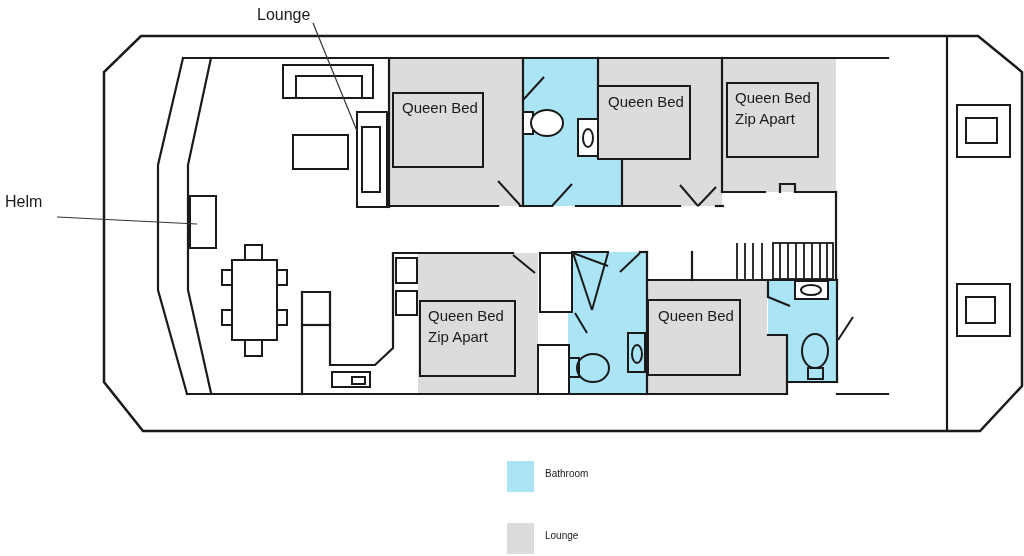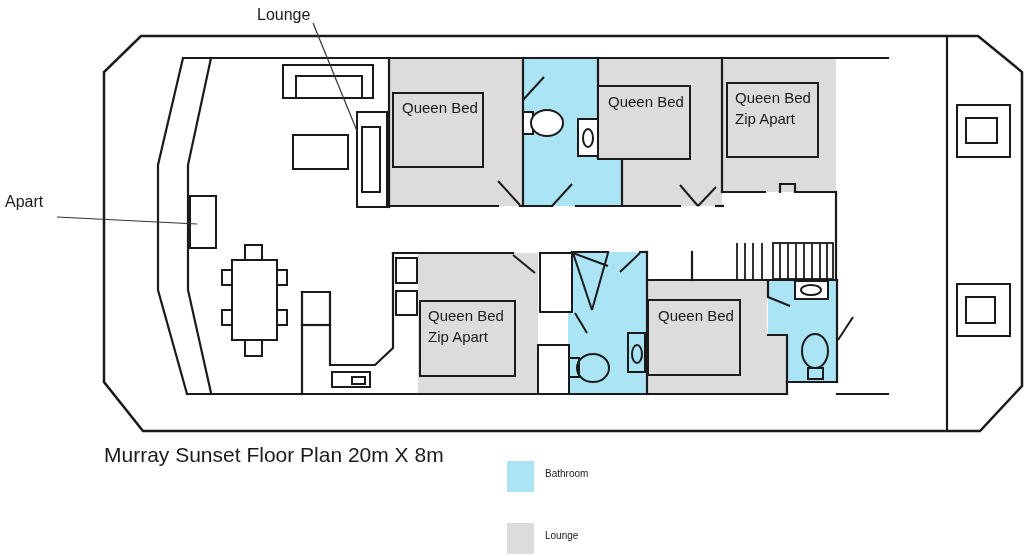--- a/index.html
+++ b/index.html
@@ -153,29 +153,28 @@
   </g>
 
   <g stroke="#333333" stroke-width="1.2" fill="none">
     <line x1="313" y1="23" x2="357" y2="131"></line>
     <line x1="57" y1="217" x2="197" y2="224"></line>
   </g>
 </svg>
 
 <div class="overlay">
   <div class="lbl callout" style="left:257px;top:6px;">Lounge</div>
-  <div class="lbl callout" style="left:5px;top:193px;">Apart</div>
+  <div class="lbl callout" style="left:5px;top:193px;">Helm</div>
 
   <div class="lbl bedlbl" style="left:402px;top:97px;">Queen Bed</div>
   <div class="lbl bedlbl" style="left:608px;top:91px;">Queen Bed</div>
   <div class="lbl bedlbl" style="left:735px;top:87px;">Queen Bed Zip Apart</div>
   <div class="lbl bedlbl" style="left:428px;top:305px;">Queen Bed Zip Apart</div>
   <div class="lbl bedlbl" style="left:658px;top:305px;">Queen Bed</div>
 
-  <div class="lbl title" style="left:104px;top:443px;">Murray Sunset Floor Plan 20m X 8m</div>
 
   <div class="swatch" style="left: 507px; top: 461px; background-color: rgb(171, 228, 245);"></div>
   <div class="lbl legend-text" style="left:545px;top:468px;">Bathroom</div>
   <div class="swatch" style="left: 507px; top: 523px; background-color: rgb(220, 220, 220);"></div>
   <div class="lbl legend-text" style="left:545px;top:530px;">Lounge</div>
 </div>
 
 </div>
 
 </body></html>

